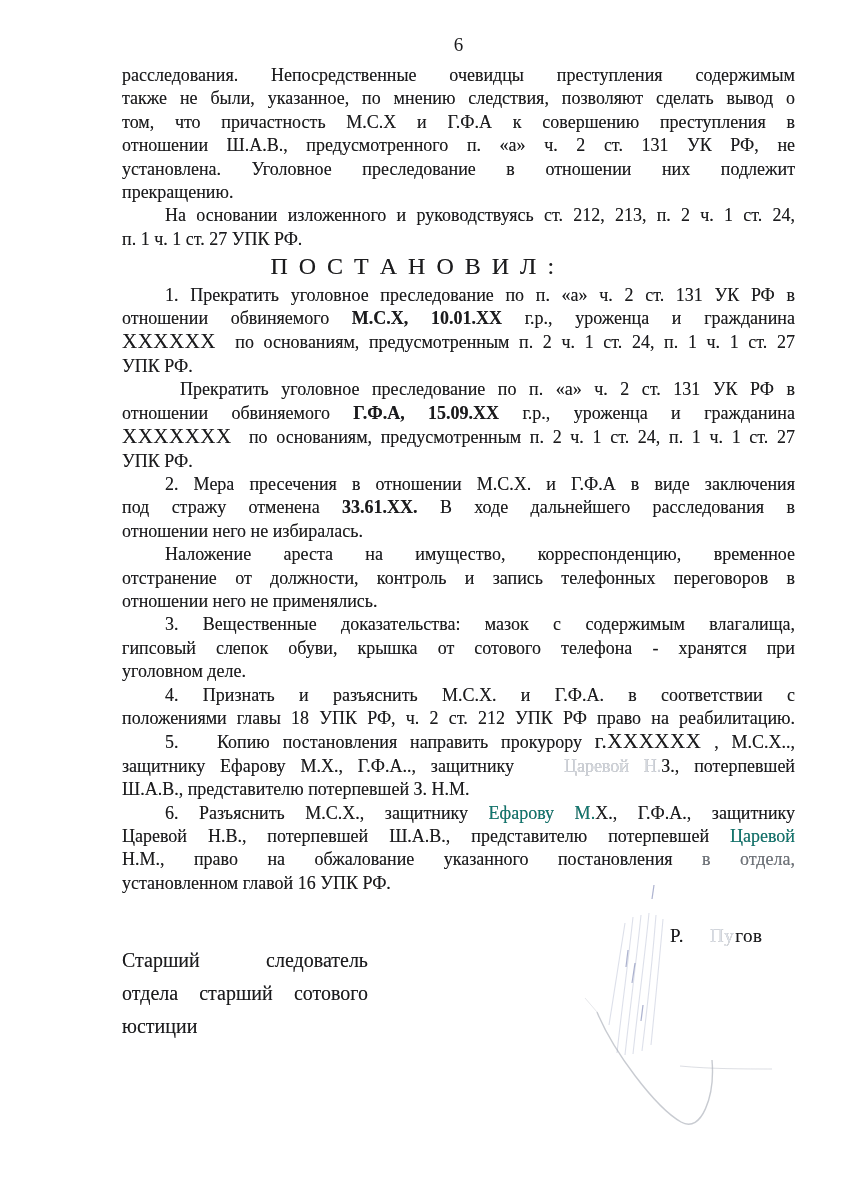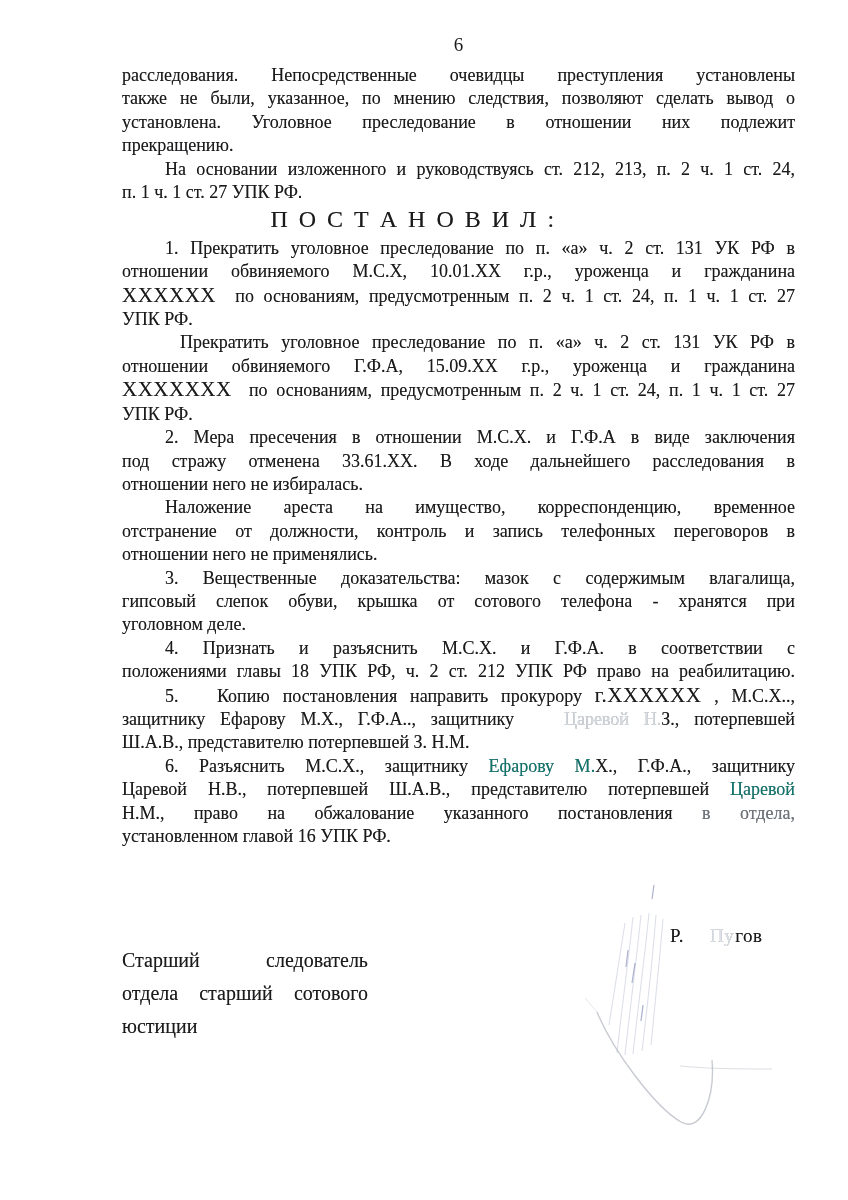--- a/index.html
+++ b/index.html
@@ -18,21 +18,21 @@
   .doc-body{
     position:absolute;top:64px;left:122px;width:673px;
     font-size:18px;line-height:23.4px;
     text-shadow:0 0 0.4px rgba(0,0,0,0.45);
   }
   .para{margin:0;}
   .line{text-align:justify;text-align-last:left;white-space:normal;}
   .line.j{text-align-last:justify;}
   .para.heading{margin:4px 90px 5px 0;}
   .para.heading .line{text-align:left;text-align-last:center;letter-spacing:2.5px;font-size:24px;}
-  .strong{font-weight:normal;margin-top:40px;}
+  .strong{font-weight:bold;margin-top:40px;}
   .big{font-size:21px;letter-spacing:0.5px;}
   .ghost1{color:#d4d8df;margin-left:35px;}
   .ghost2{color:#0f766e;}
   .semi{color:#6f747b;}
   .sig-left{
     position:absolute;left:122px;top:944px;width:246px;
     font-size:20px;line-height:33px;
     text-shadow:0 0 0.4px rgba(0,0,0,0.45);
   }
   .sig-line{text-align:justify;text-align-last:left;}
@@ -47,22 +47,24 @@
 </style>
 </head>
 <body>
 
 <div class="page">
 
   <div class="page-number">6</div>
 
   <div class="doc-body" id="doc-body">
       <div class="para">
-        <div class="line j"><span>расследования. Непосредственные очевидцы преступления установлены</span></div>
+        <div class="line j"><span>расследования. Непосредственные очевидцы преступления содержимым</span></div>
         <div class="line j"><span>также не были, указанное, по мнению следствия, позволяют сделать вывод о</span></div>
+        <div class="line j"><span>том, что причастность М.С.Х и Г.Ф.А к совершению преступления в</span></div>
+        <div class="line j"><span>отношении Ш.А.В., предусмотренного п. «а» ч. 2 ст. 131 УК РФ, не</span></div>
         <div class="line j"><span>установлена. Уголовное преследование в отношении них подлежит</span></div>
         <div class="line"><span>прекращению.</span></div>
       </div>
       <div class="para">
         <div class="line j" style="text-indent: 43px;"><span>На основании изложенного и руководствуясь ст. 212, 213, п. 2 ч. 1 ст. 24,</span></div>
         <div class="line"><span>п. 1 ч. 1 ст. 27 УПК РФ.</span></div>
       </div>
       <div class="para heading">
         <div class="line"><span>П О С Т А Н О В И Л :</span></div>
       </div>

